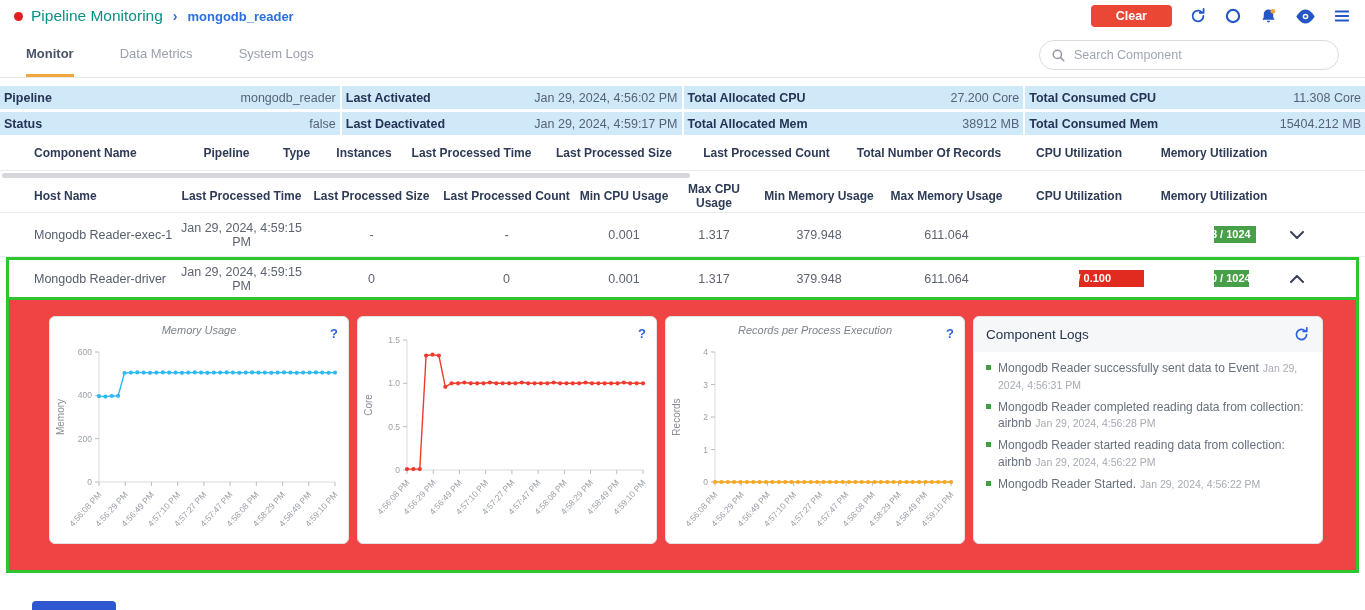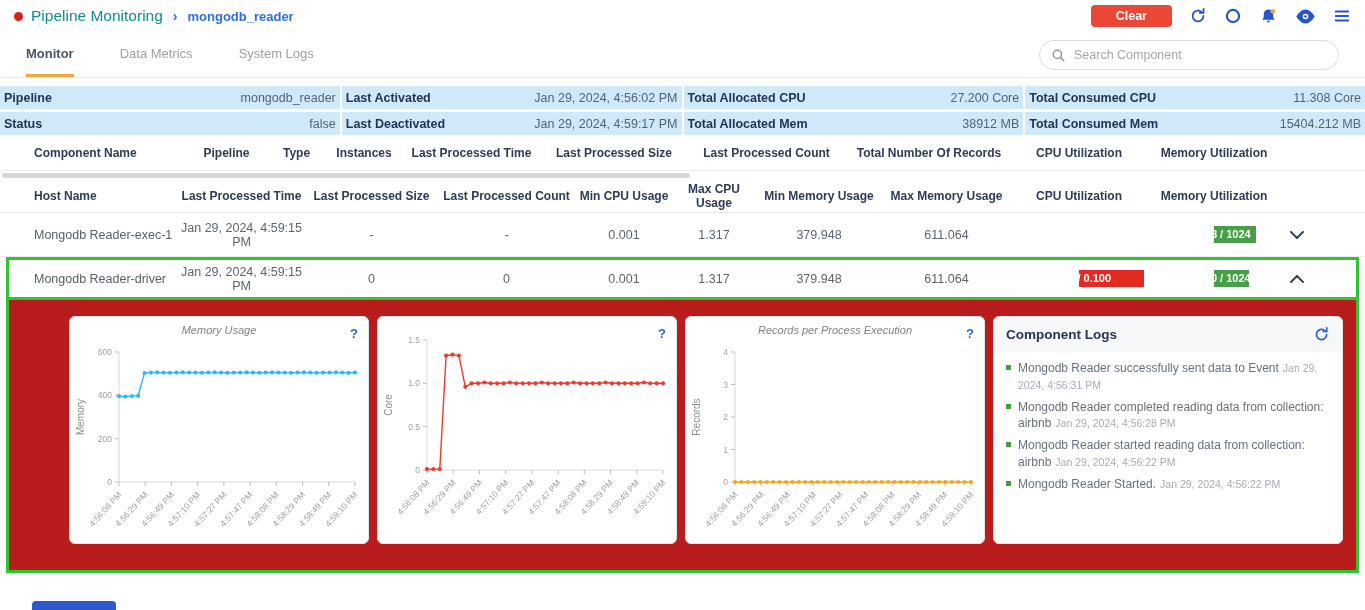--- a/index.html
+++ b/index.html
@@ -43,34 +43,34 @@
   .trow .cell{text-align:center}
   .trow .cell:first-child{text-align:left;color:#555d6b}
   .badge{position:relative;height:17px;width:128px;border-radius:3px;overflow:hidden;margin:0 auto}
   .badge-fill{position:absolute;left:0;top:0;bottom:0}
   .badge-label{position:relative;z-index:1;display:block;color:#fff;font-size:11px;font-weight:700;line-height:17px;text-align:center}
   .chev{width:26px;height:26px;display:flex;align-items:center;justify-content:center;cursor:pointer;background:none;border:none}
 
   
   .highlight-wrap{margin:0 6px;border:3px solid #2fc52f}
   .highlight-wrap .trow{padding-left:25px;border-bottom:3px solid #2fc52f;height:40px}
-  .expanded{display:flex;gap:8px;padding:16px 8px 26px 60px;background:#b91c1c}
+  .expanded{display:flex;gap:8px;padding:16px 8px 26px 40px;background:#ef4444}
 
   
   .panel{border:1px solid #e2e4e8;border-radius:6px;background:#fff;position:relative}
   .chart-panel{width:300px;height:228px;padding-top:7px}
   .chart-title{text-align:center;font-style:italic;font-size:11px;color:#7d828c}
   .help{position:absolute;right:10px;top:9px;color:#2a62d9;font-weight:700;font-size:13px;cursor:pointer}
   .chart-svg{display:block;margin:4px auto 0}
   .tick{font-size:8.5px;fill:#9aa0a8}
   .axlabel{font-size:10px;fill:#878c95}
 
   
   .logs-panel{width:350px;height:228px;display:flex;flex-direction:column;overflow:hidden}
-  .logs-header{display:flex;justify-content:space-between;align-items:center;background:#f6f7f8;padding:9px 12px;border-radius:6px 6px 0 0;font-weight:700;color:#27354f;font-size:13.5px}
+  .logs-header{display:flex;justify-content:space-between;align-items:center;background:#f6f7f8;padding:9px 12px;border-radius:6px 6px 0 0;font-weight:400;color:#27354f;font-size:13.5px}
   .logs-list{list-style:none;padding:8px 12px;font-size:12px;color:#67707e;line-height:1.4;overflow:hidden}
   .logs-list li{position:relative;padding-left:12px;margin-bottom:5px}
   .logs-list li::before{content:"";position:absolute;left:0;top:5px;width:5px;height:5px;background:#3f9f3f}
   .log-time{color:#a7abb4;font-size:10.5px;margin-left:4px}
 
   .bottom-blue{position:absolute;left:32px;bottom:0;width:84px;height:9px;background:#2e57d0;border-radius:4px 4px 0 0}
 </style>
 </head>
 <body>
 

